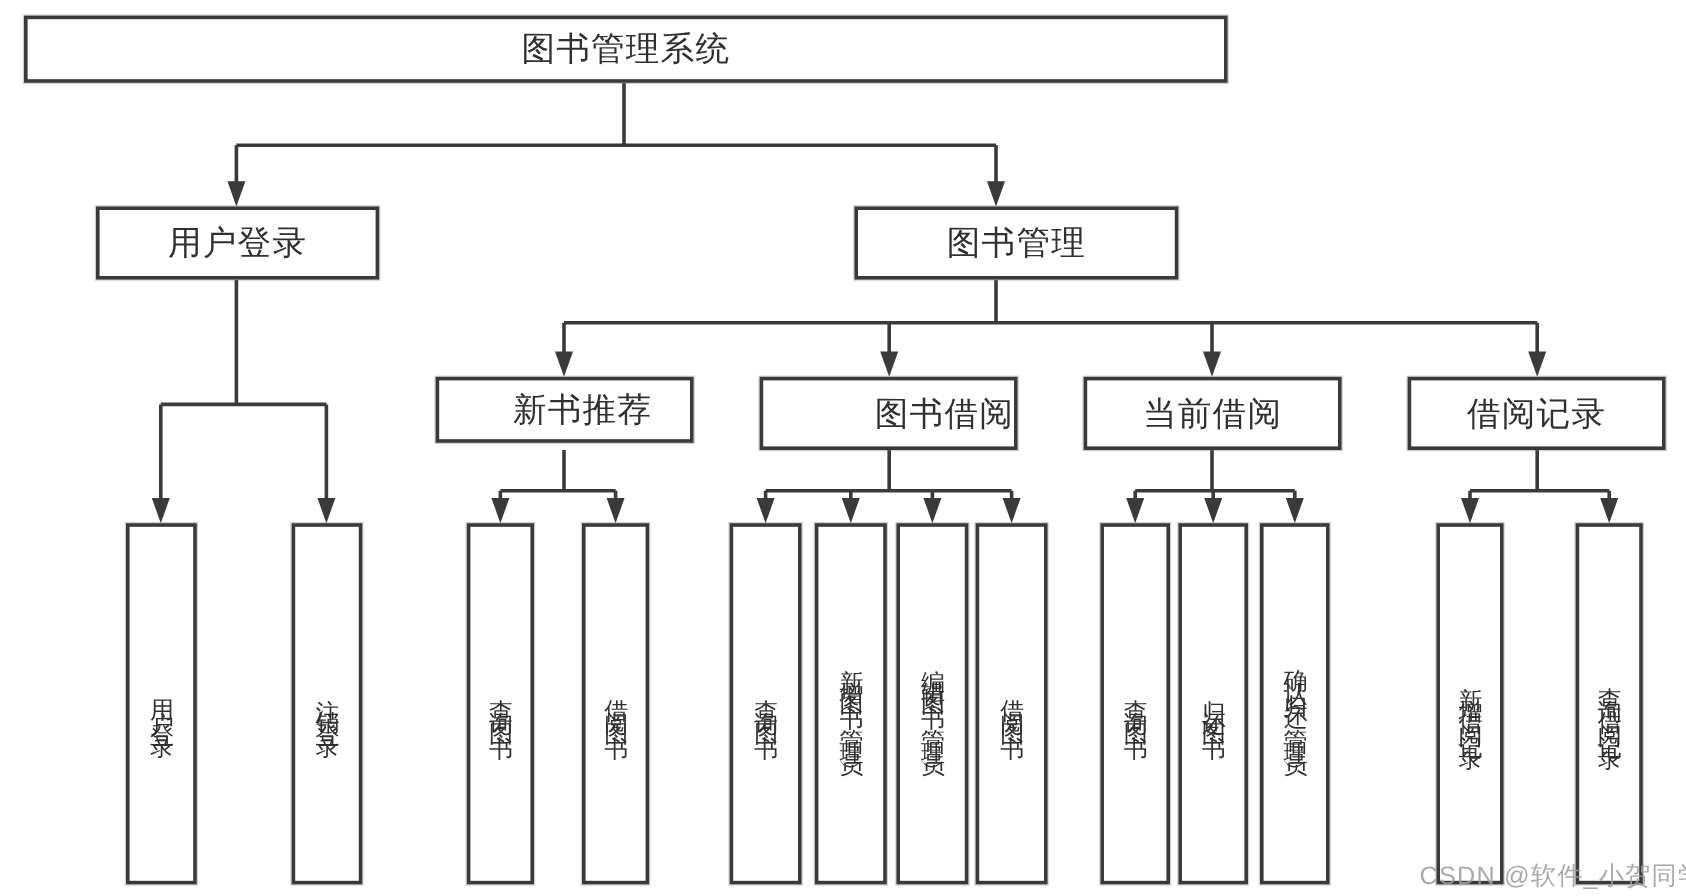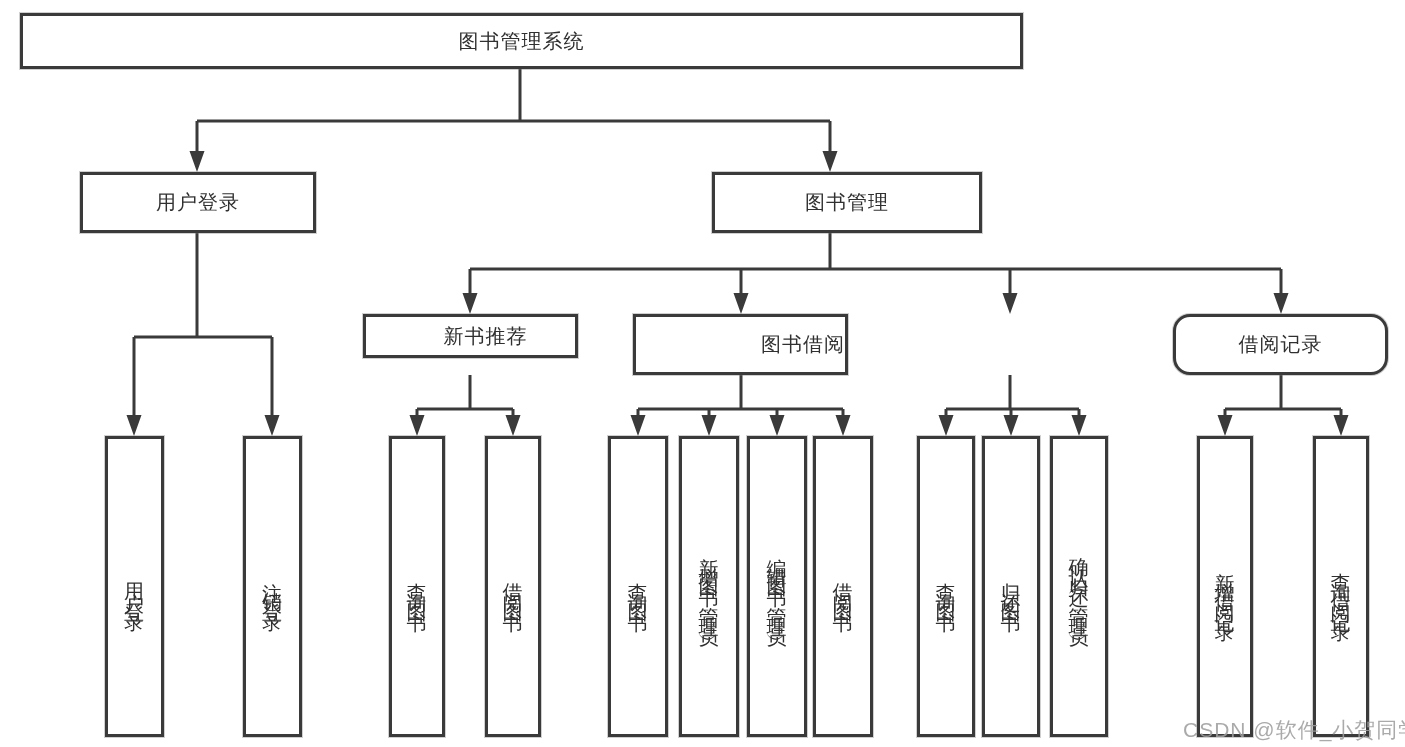--- a/index.html
+++ b/index.html
@@ -26,21 +26,21 @@
     position: absolute;
     box-sizing: border-box;
     background: #ffffff;
     border: 3px solid #3a3a3a;
     display: flex;
     align-items: center;
     justify-content: center;
     box-shadow: 0 0 0 1px rgba(120,120,120,0.35);
   }
   .hbox span {
-    font-size: 20px;
+    font-size: 28px;
     letter-spacing: 1px;
     color: #303030;
     white-space: nowrap;
   }
   .vbox span {
     writing-mode: vertical-rl;
     text-orientation: mixed;
     font-size: 20px;
     line-height: 1;
     letter-spacing: 10px;
@@ -123,27 +123,30 @@
     <span>图书管理系统</span>
   </div>
 
   <div class="box hbox" style="left:80px; top:172px; width:236px; height:61px;">
     <span>用户登录</span>
   </div>
   <div class="box hbox" style="left:712px; top:172px; width:270px; height:61px;">
     <span>图书管理</span>
   </div>
 
-  <div class="box hbox" style="left:363px; top:314px; width:215px; height:44px;padding-left:30px;">
+  <div class="box hbox" style="left:363px; top:314px; width:215px; height:55px;padding-left:30px;">
     <span>新书推荐</span>
   </div>
   <div class="box hbox" style="left:633px; top:314px; width:215px; height:61px;justify-content:flex-end;">
     <span>图书借阅</span>
   </div>
-  <div class="box hbox" style="left:1173px; top:314px; width:215px; height:61px;border-radius:17px;">
+  <div class="box hbox" style="left:903px; top:314px; width:215px; height:61px;">
+    <span>当前借阅</span>
+  </div>
+  <div class="box hbox" style="left:1173px; top:314px; width:215px; height:61px;">
     <span>借阅记录</span>
   </div>
 
   <div class="box vbox" style="left:105px; top:436px; width:59px; height:301px;">
     <span>用户登录</span>
   </div>
   <div class="box vbox" style="left:243px; top:436px; width:59px; height:301px;">
     <span>注销登录</span>
   </div>
 

